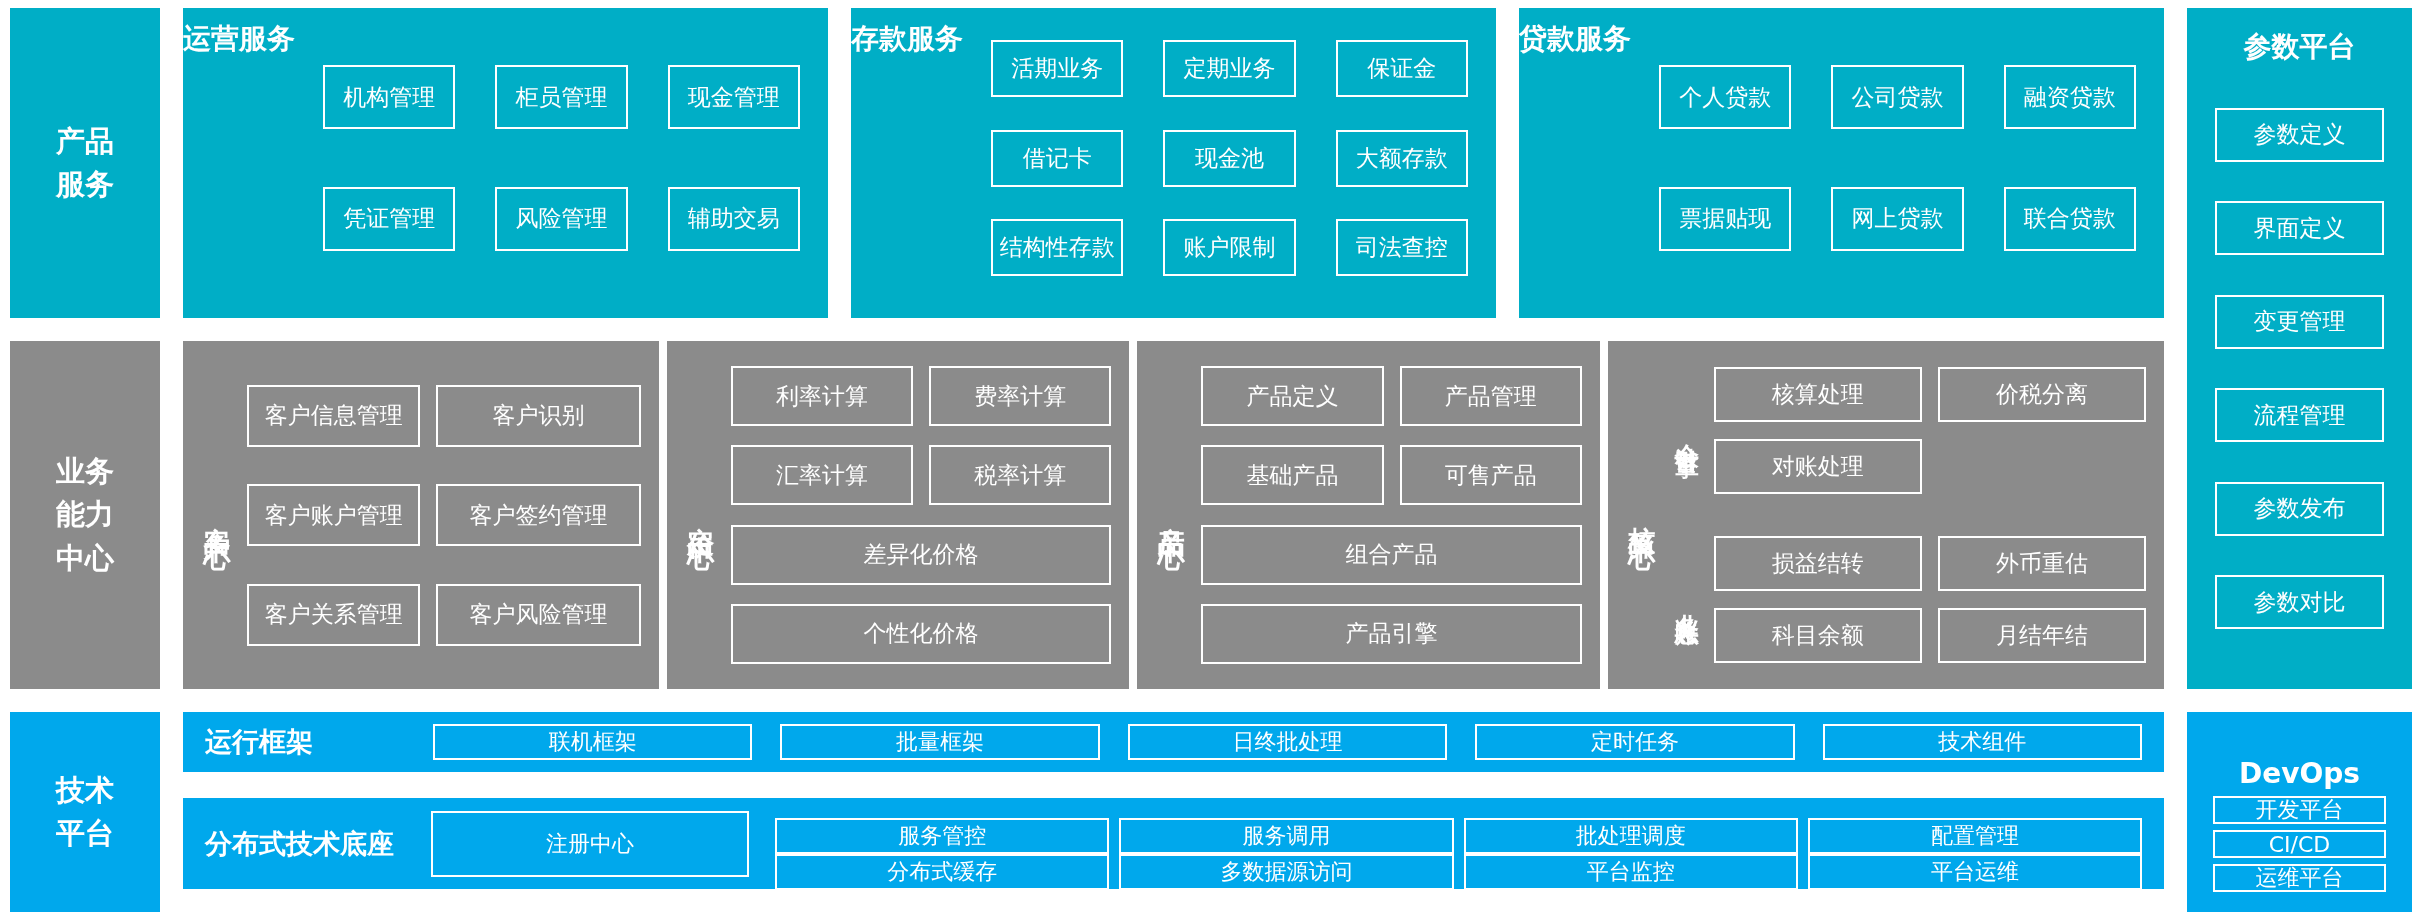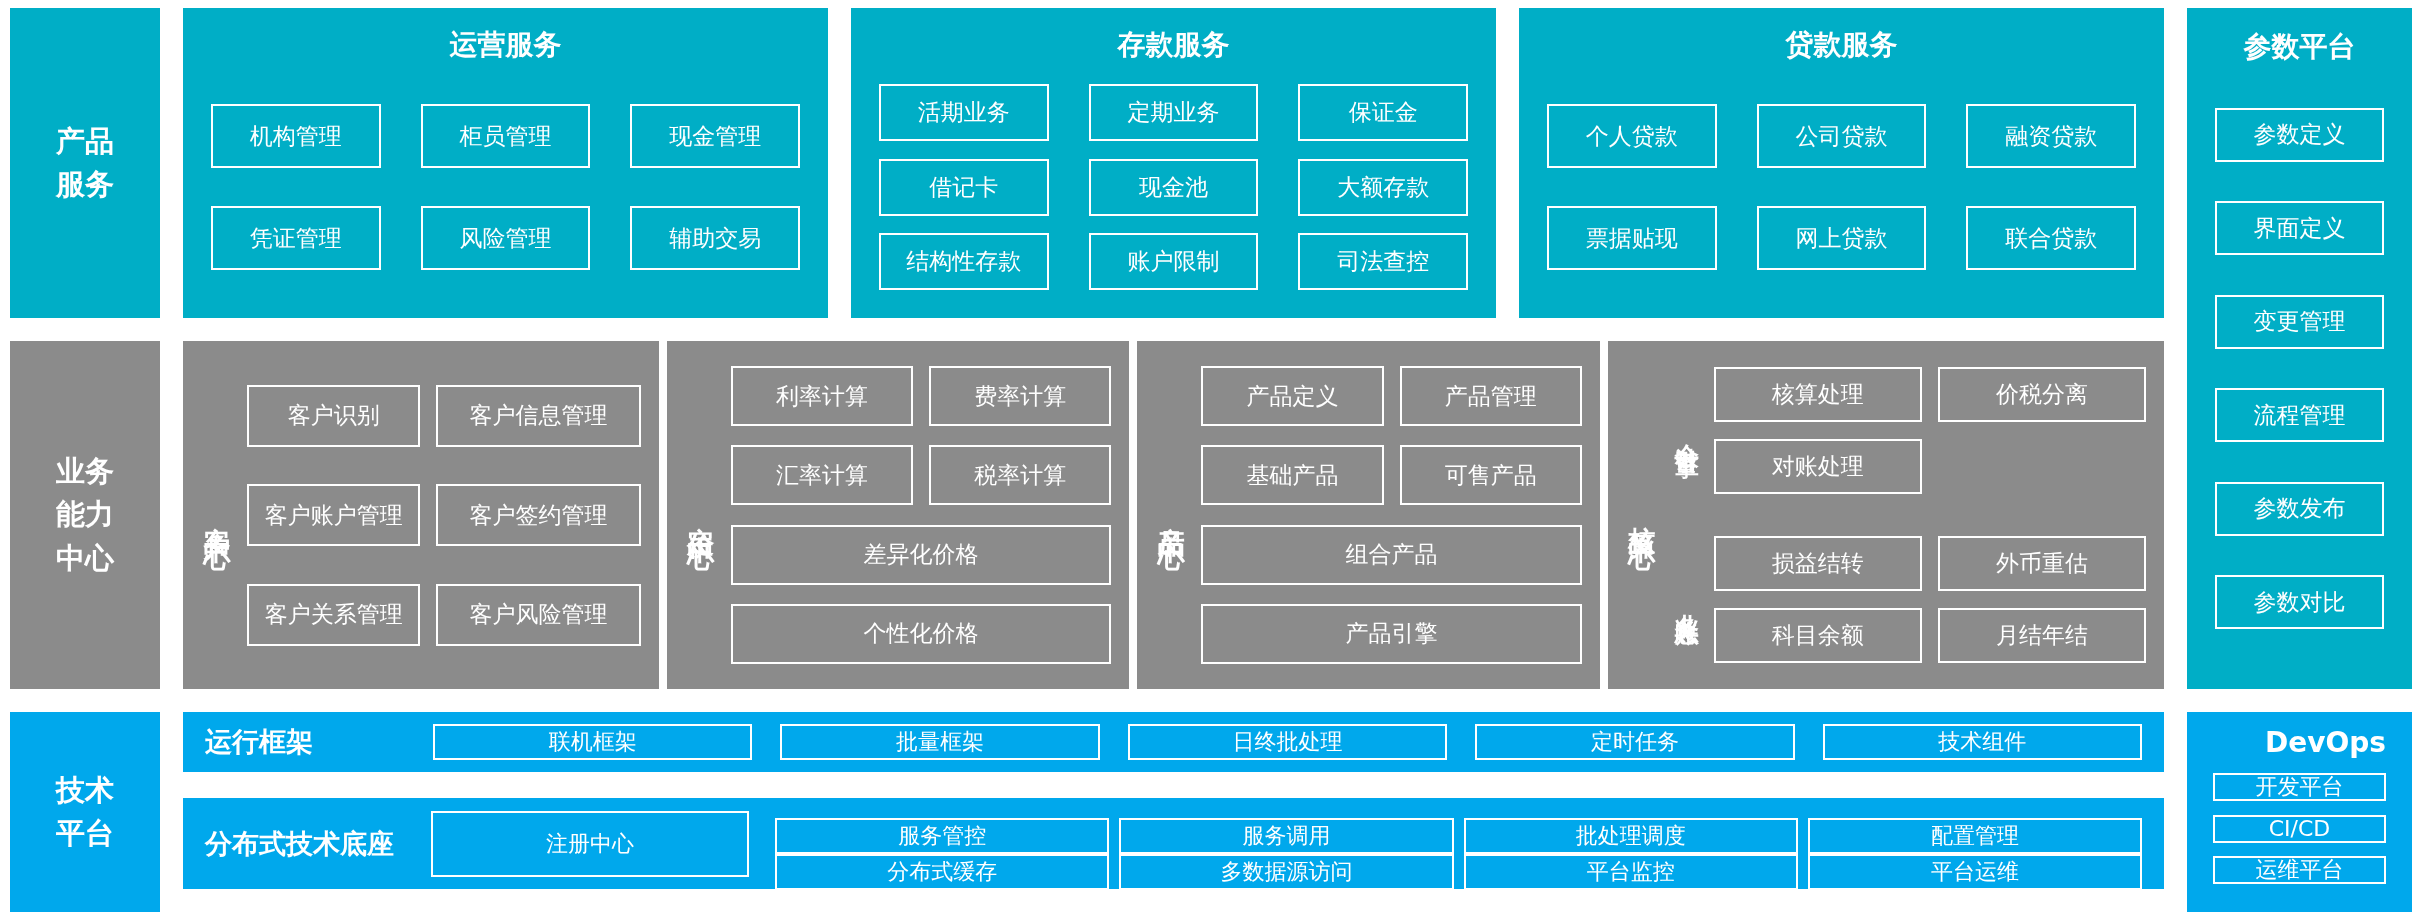--- a/index.html
+++ b/index.html
@@ -28,21 +28,21 @@
   #row1-main { grid-column: 2; grid-row: 1; display: flex; gap: 23px; }
   #row2-main { grid-column: 2; grid-row: 2; display: flex; gap: 8px; }
   #row3-main { grid-column: 2; grid-row: 3; display: flex; flex-direction: column; gap: 26px; }
   .param  { grid-column: 3; grid-row: 1 / span 2; }
   .devops { grid-column: 3; grid-row: 3; }
 
   .rail { display: flex; align-items: center; justify-content: center; }
   .rail-text { width: 2.15em; color: #fff; font-weight: bold; font-size: 29px; line-height: 1.5; text-align: center; }
 
   #row1-main section { flex: 1; }
-  .panel { display: flex; flex-direction: column; padding-top: 6px; }
+  .panel { display: flex; flex-direction: row; }
   .panel-title { color: #fff; font-size: 28px; font-weight: bold; text-align: center; padding: 12px 0 2px; }
 
   .boxgrid { flex: 1; display: grid; grid-template-columns: repeat(3, 1fr); align-content: space-evenly; column-gap: 40px; padding: 0 28px 10px; }
   .rows2 { grid-auto-rows: 64px; }
   .rows3 { grid-auto-rows: 57px; }
 
   .box, .tbox { border: 2px solid #fff; color: #fff; display: flex; align-items: center; justify-content: center; white-space: nowrap; }
   .box { font-size: 23px; }
   .tbox { font-size: 22px; }
 
@@ -68,21 +68,21 @@
   .bar { display: flex; align-items: center; padding: 0 22px; }
   .bar1 { height: 60px; gap: 28px; }
   .bar2 { height: 91px; gap: 26px; }
   .bar-label { color: #fff; font-weight: bold; font-size: 27px; width: 200px; flex: none; }
   .bar1 .tbox { flex: 1; height: 36px; }
   .registry-box { width: 318px; height: 66px; flex: none; }
   .bar2-grid { flex: 1; display: grid; grid-template-columns: repeat(4, 1fr); grid-auto-rows: 36px;
                align-content: space-evenly; column-gap: 10px; height: 100%; padding: 20px 0; }
 
   .devops { display: flex; flex-direction: column; padding: 6px 26px 14px; }
-  .devops-title { color: #fff; font-weight: bold; font-size: 28px; text-align: right; padding: 8px 0 0; }
+  .devops-title { color: #fff; font-weight: bold; font-size: 28px; text-align: center; padding: 8px 0 0; margin-top: 31px; }
   .devops-items { flex: 1; display: flex; flex-direction: column; justify-content: space-evenly; }
   .devops-items .tbox { height: 28px; }
 </style>
 </head>
 <body>
 
 <div class="canvas">
 
   <div class="rail bg-teal pos-r1c1">
     <div class="rail-text">产品服务</div>
@@ -144,22 +144,22 @@
       <div class="box">流程管理</div>
       <div class="box">参数发布</div>
       <div class="box">参数对比</div>
     </div>
   </aside>
 
   <div id="row2-main">
     <section class="cap-panel bg-gray f-c1">
       <div class="vlabel">客户中心</div>
       <div class="cap-grid customer-grid">
+        <div class="box">客户信息管理</div>
         <div class="box">客户识别</div>
-        <div class="box">客户信息管理</div>
         <div class="box">客户账户管理</div>
         <div class="box">客户签约管理</div>
         <div class="box">客户关系管理</div>
         <div class="box">客户风险管理</div>
       </div>
     </section>
 
     <section class="cap-panel bg-gray f-c2">
       <div class="vlabel">定价中心</div>
       <div class="cap-grid pairs-grid">

